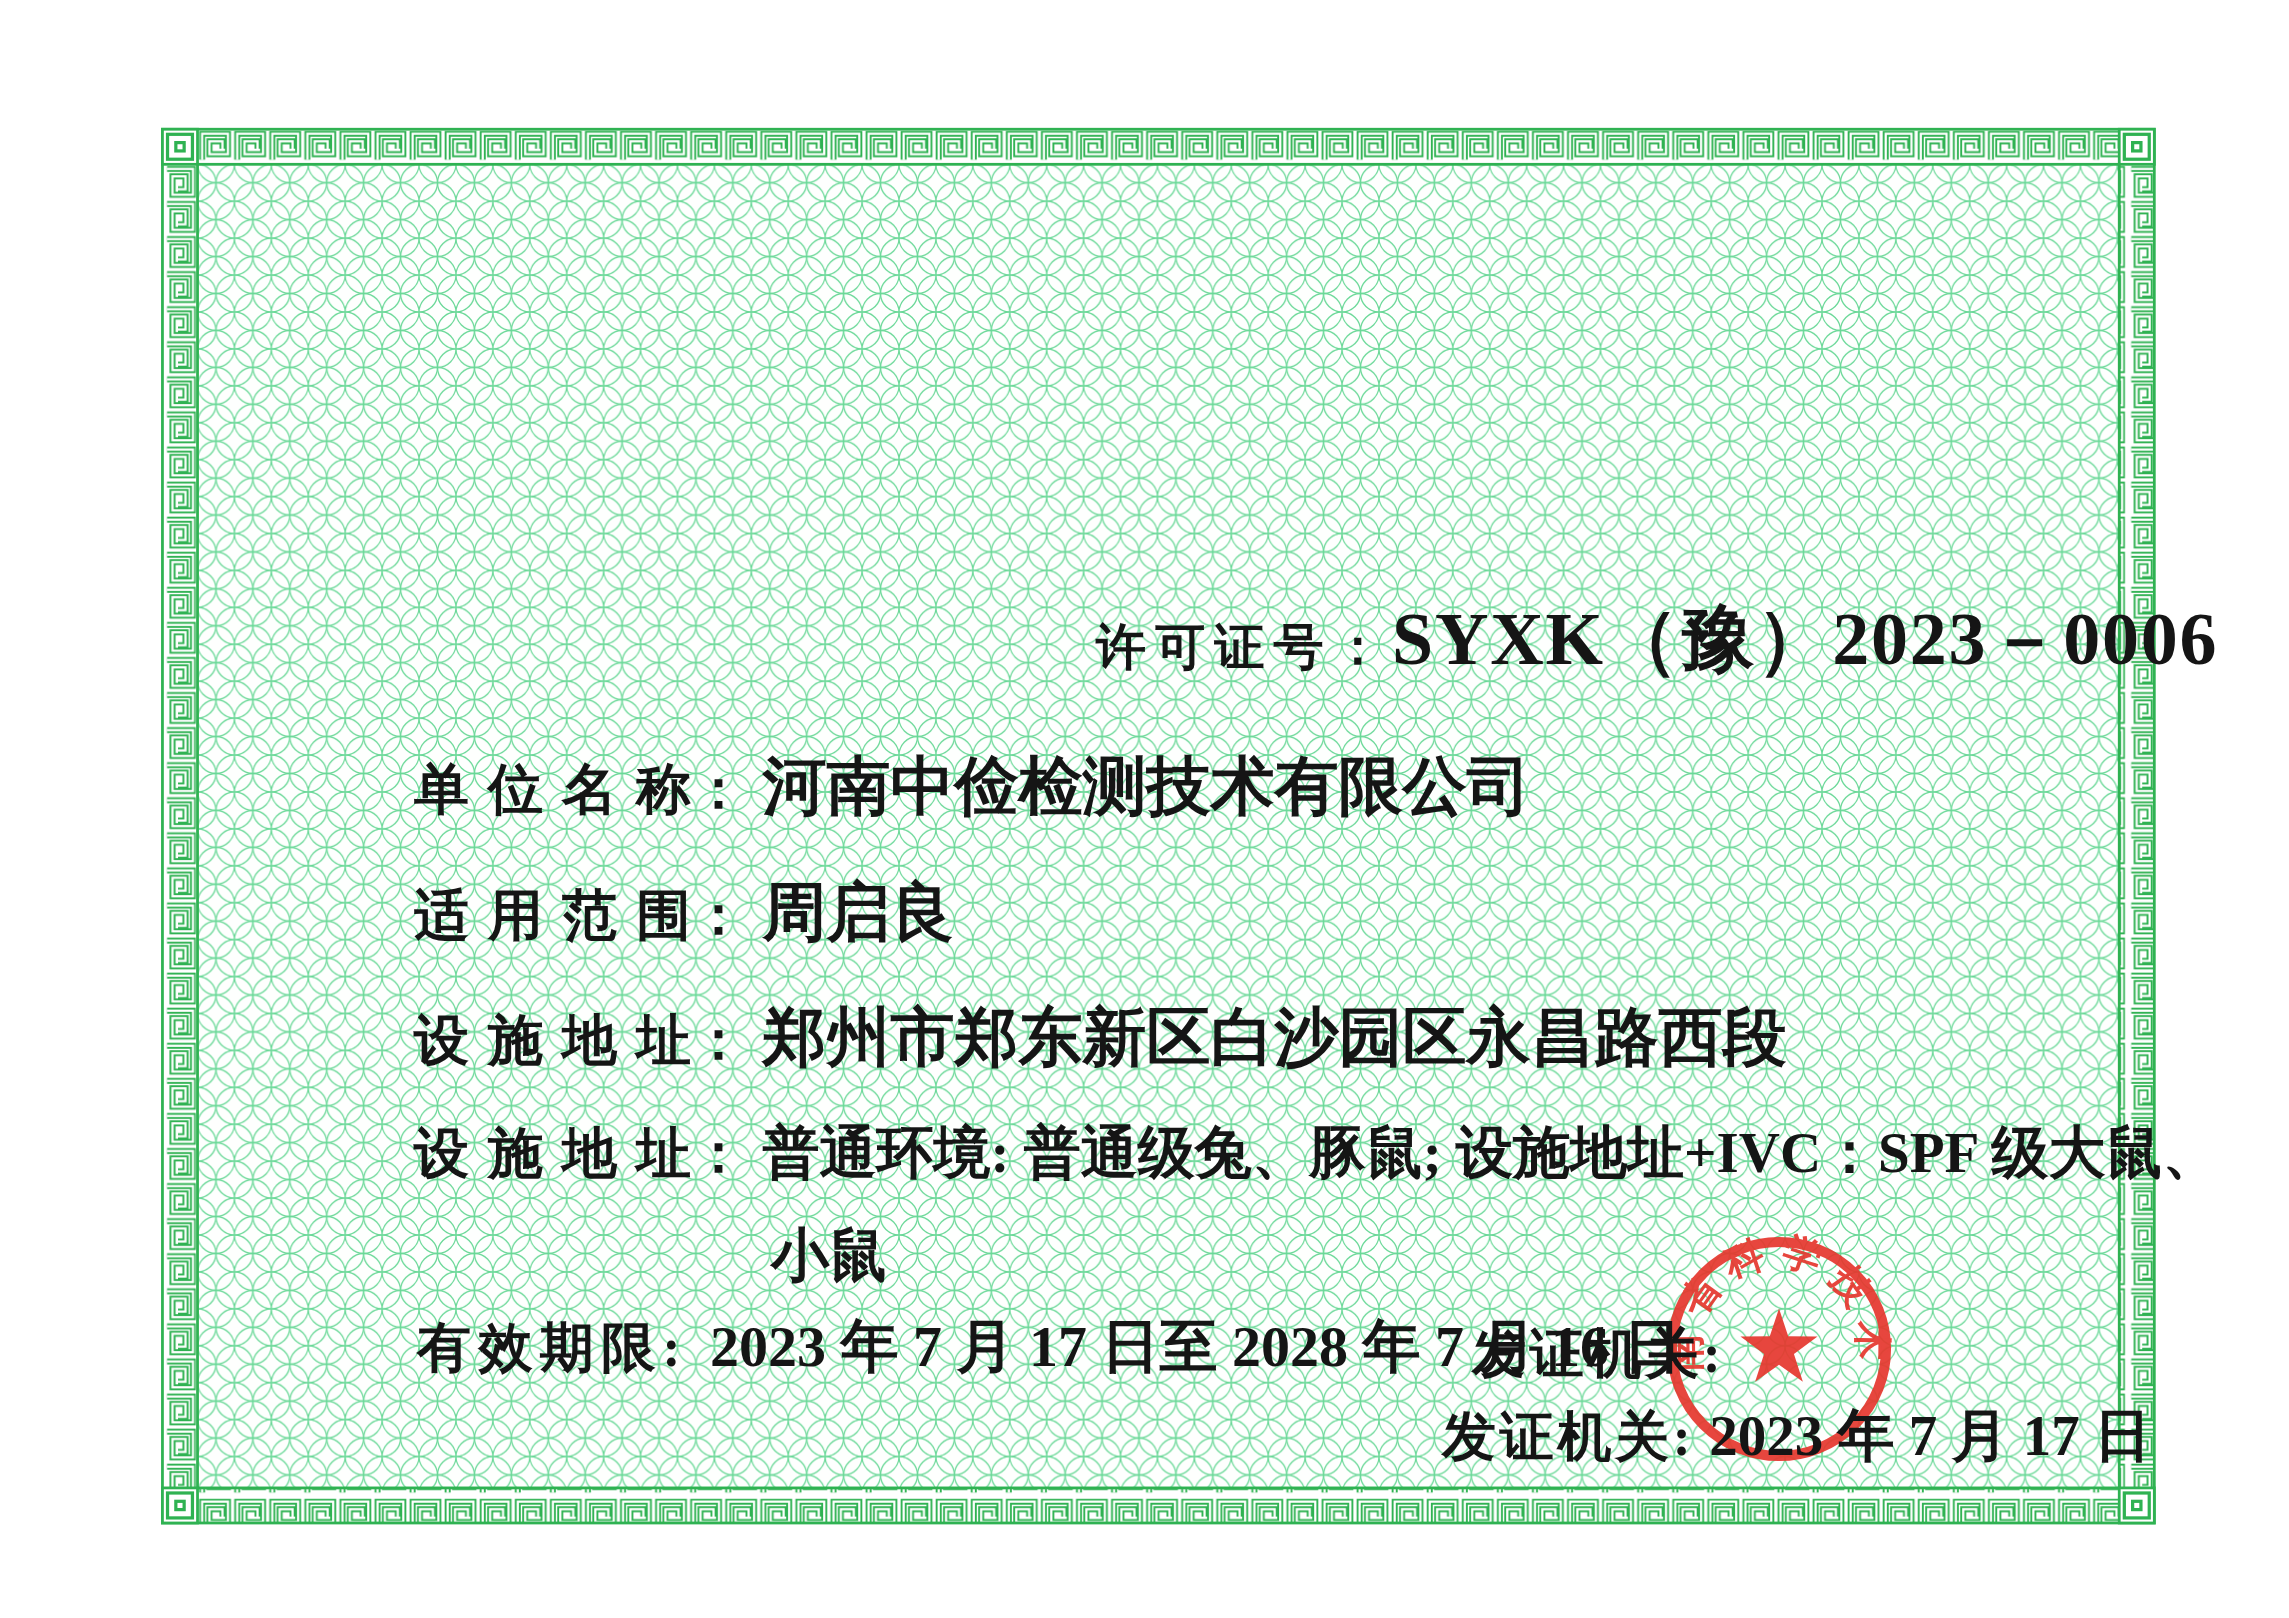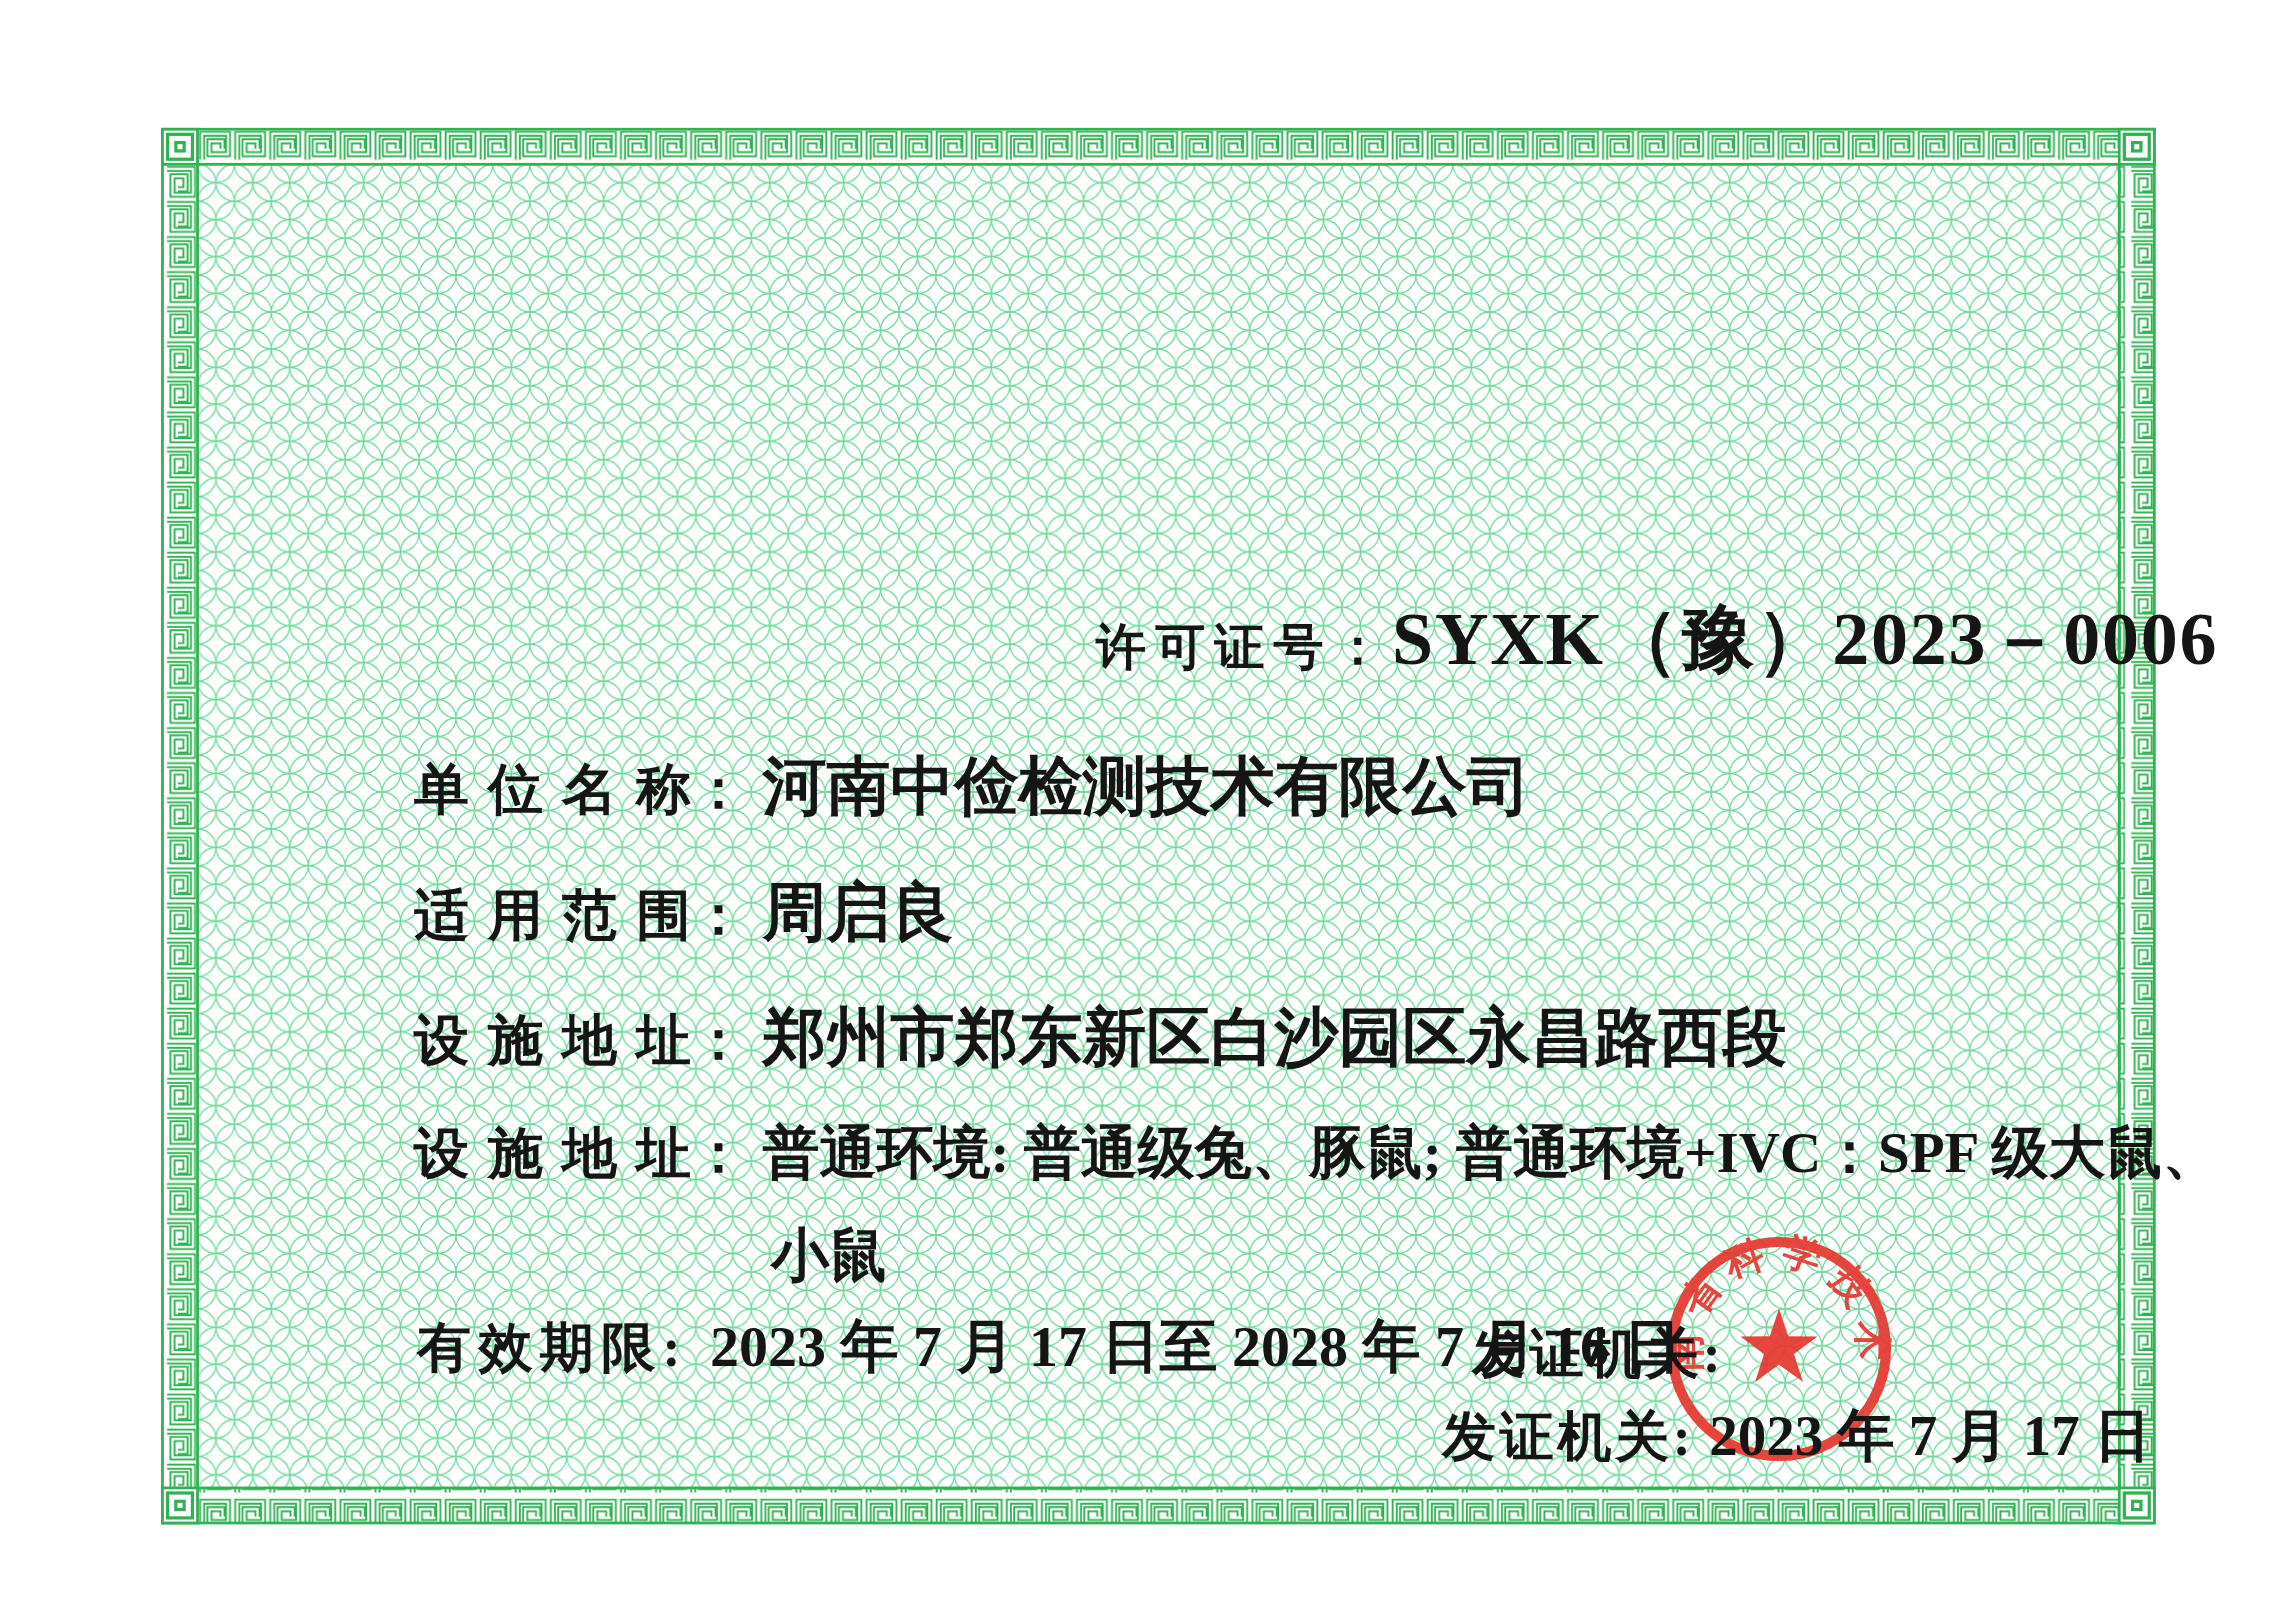--- a/index.html
+++ b/index.html
@@ -127,21 +127,21 @@
 
   <div class="txt field-row row-legal">
     <span class="lbl">适用范围</span><span class="colon">：</span><span class="val">周启良</span>
   </div>
 
   <div class="txt field-row row-addr">
     <span class="lbl">设施地址</span><span class="colon">：</span><span class="val">郑州市郑东新区白沙园区永昌路西段</span>
   </div>
 
   <div class="txt field-row row-scope">
-    <span class="lbl">设施地址</span><span class="colon">：</span><span class="val val-scope">普通环境: 普通级兔、豚鼠; 普通环境+IVC：SPF 级大鼠、</span>
+    <span class="lbl">设施地址</span><span class="colon">：</span><span class="val val-scope">普通环境: 普通级兔、豚鼠; 设施地址+IVC：SPF 级大鼠、</span>
   </div>
   <div class="txt row-scope2">小鼠</div>
 
   <div class="txt row-validity">
     <span class="validity-label">有效期限:</span><span class="validity-value">2023 年 7 月 17 日至 2028 年 7 月 16 日</span>
   </div>
   <div class="issuer-label">发证机关:</div>
 
   <div class="txt row-issuedate">
     <span class="issuedate-label">发证机关:</span><span class="issuedate-value">2023 年 7 月 17 日</span>

